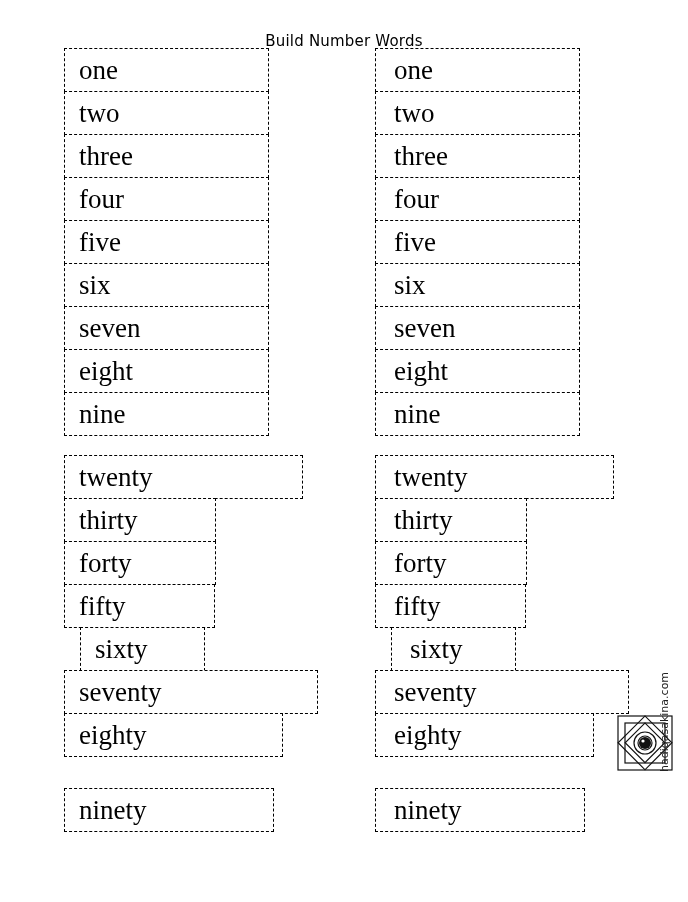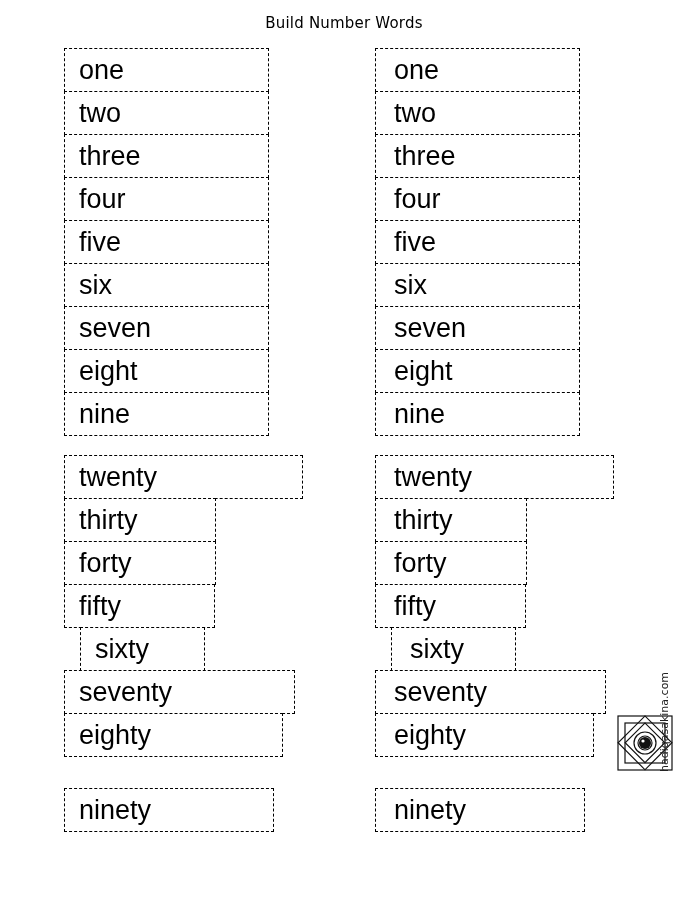--- a/index.html
+++ b/index.html
@@ -16,61 +16,61 @@
     overflow: hidden;
   }
   .page-title {
     position: absolute;
     top: 0;
     left: 0;
     width: 688px;
     text-align: center;
     font-size: 15px;
     font-family: "DejaVu Sans", sans-serif;
-    padding-top: 14px;
+    padding-top: 32px;
     letter-spacing: 0.2px;
   }
 
   
   .column {
     position: absolute;
     top: 48px;
   }
   .col-left  { left: 64px;  width: 210px; }
   .col-right { left: 375px; width: 210px; }
 
   
   .cell {
     border: 1px dashed #000000;
     box-sizing: border-box;
     height: 44px;
     line-height: 42px;
     font-size: 27px;
-    font-family: Liberation Sans, sans-serif;
+    font-family: Liberation Serif, serif;
     padding-left: 14px;
     white-space: nowrap;
     margin-bottom: -1px; 
     background: #ffffff;
   }
   .group {
     margin-bottom: 0;
   }
   
   .gap {
     height: 20px;
   }
 
   
   .w-ones    { width: 205px; }
   .w-twenty  { width: 239px; }
   .w-thirty  { width: 152px; }
   .w-forty   { width: 152px; }
   .w-fifty   { width: 151px; }
   .w-sixty   { width: 125px; margin-left: 16px; }
-  .w-seventy { width: 231px; }
+  .w-seventy { width: 254px; }
   .w-eighty  { width: 219px; }
   .w-ninety  { width: 210px; margin-top: 32px; }
 
   
   .col-right .cell { padding-left: 18px; }
 
   
   .watermark {
     position: absolute;
     right: 6px;

